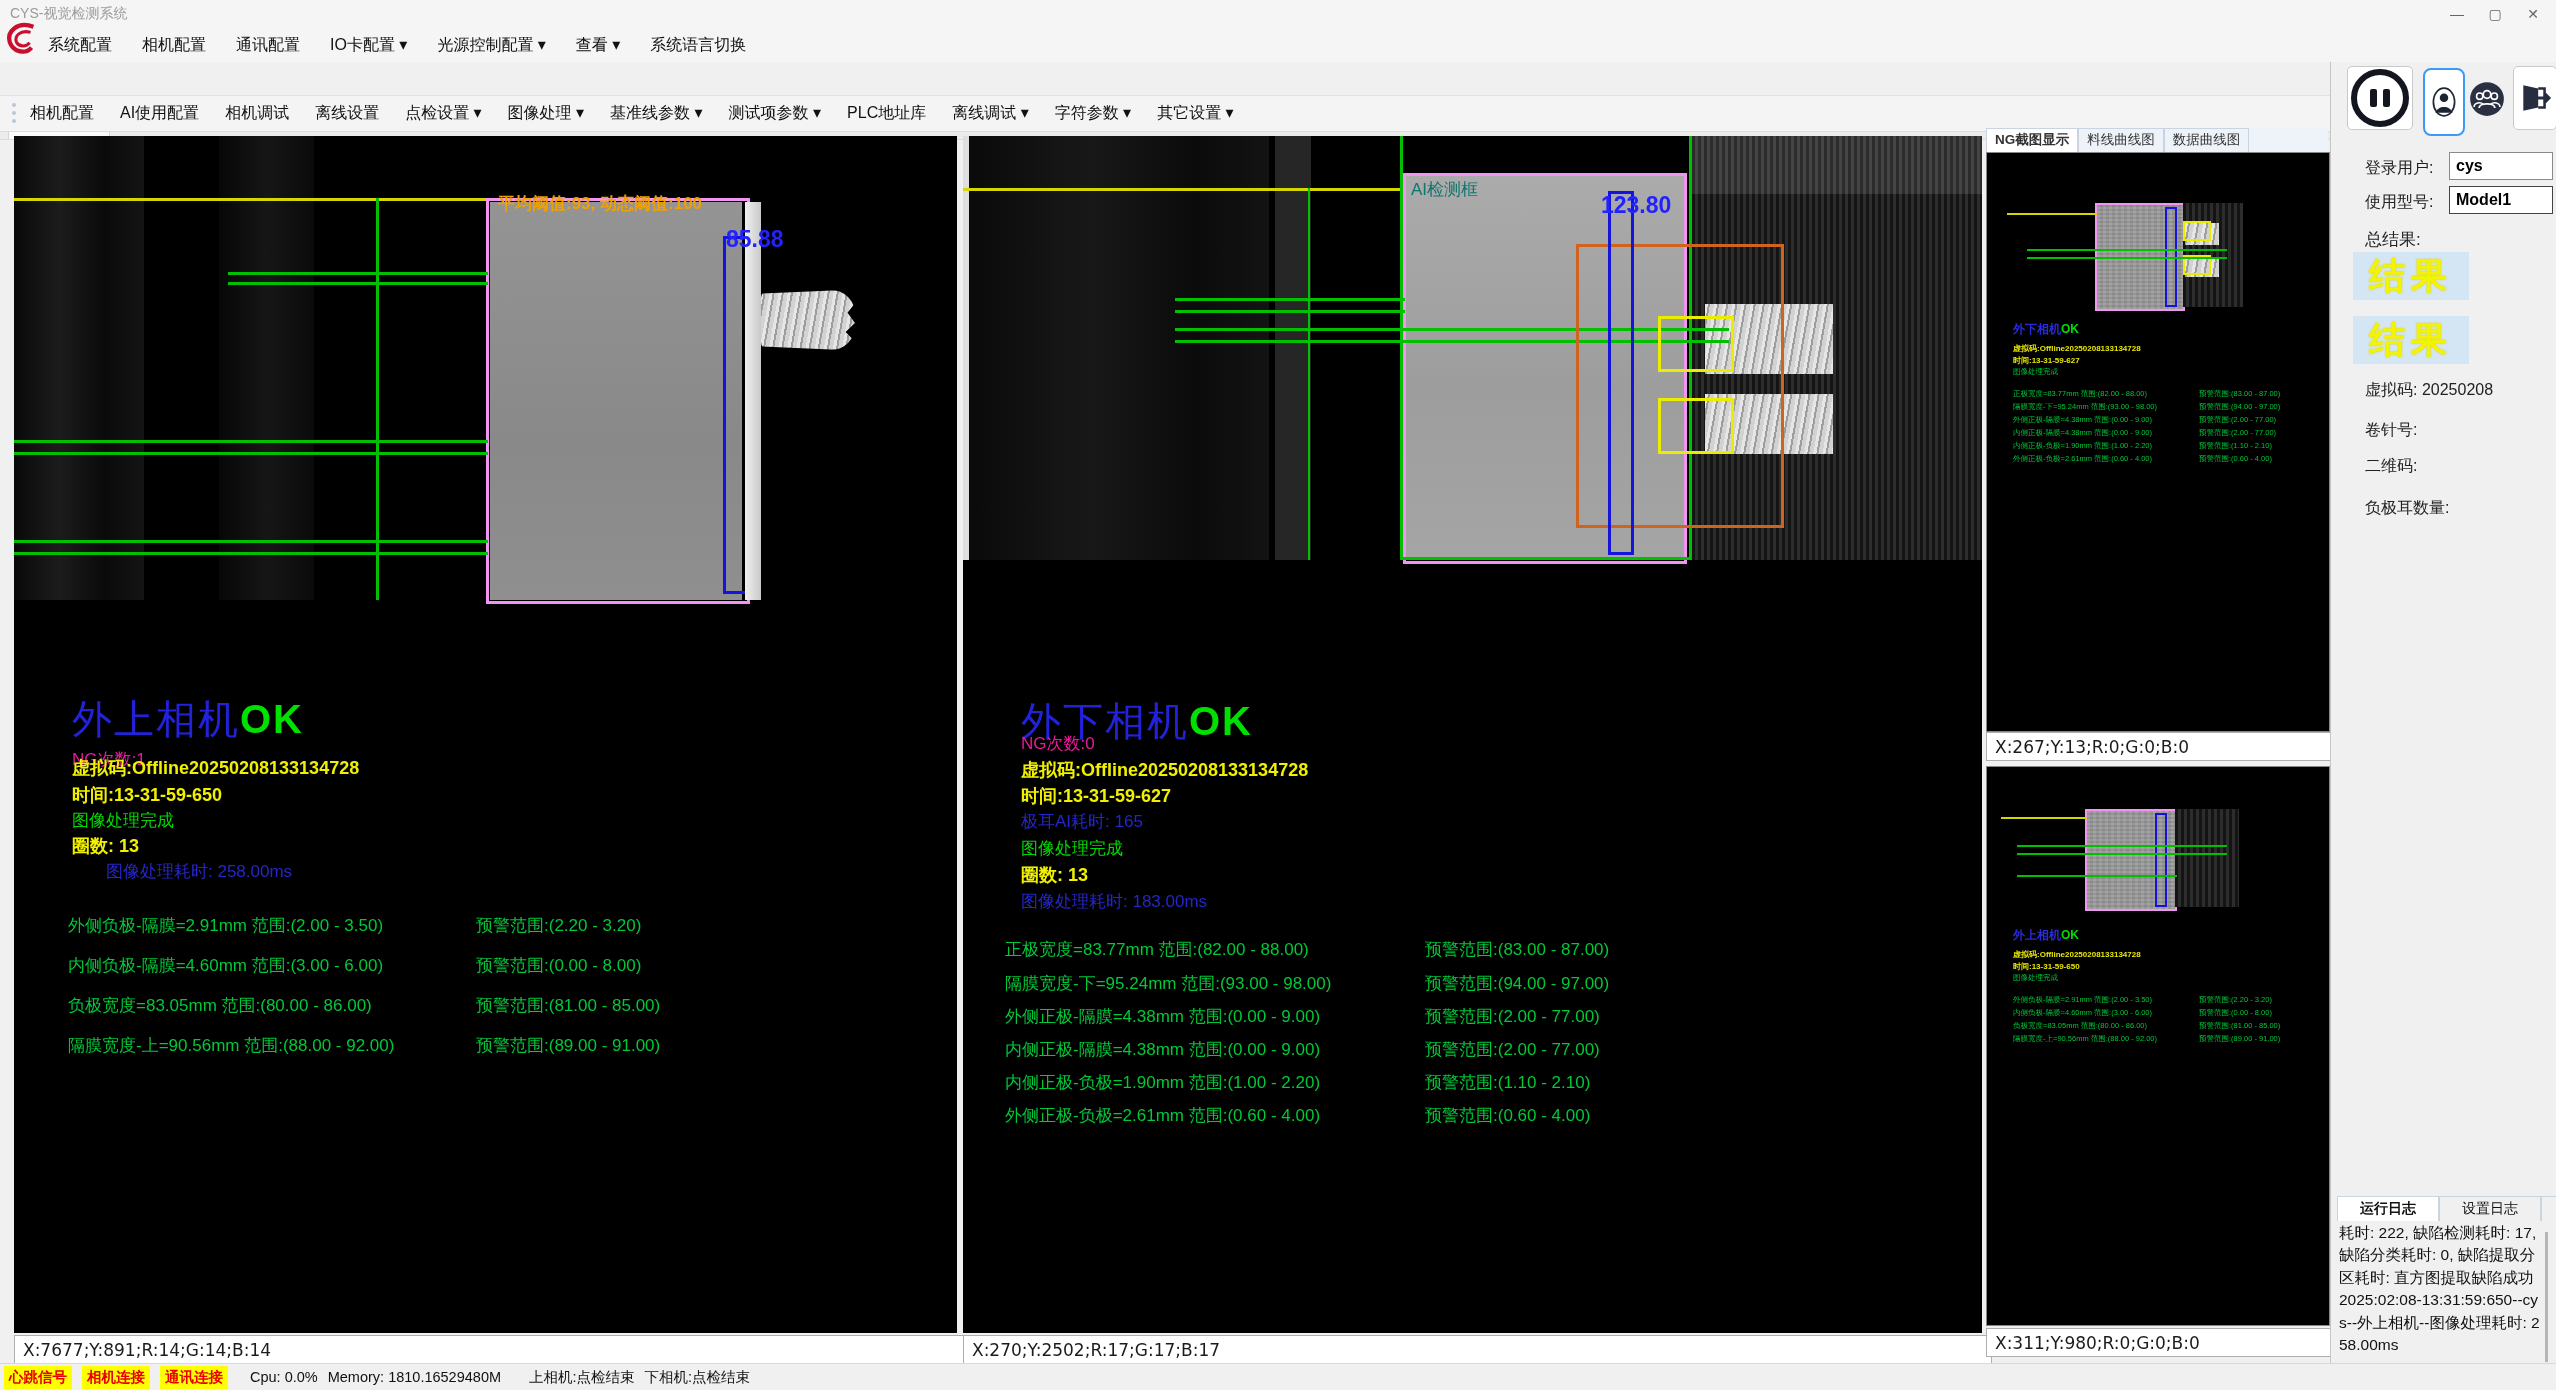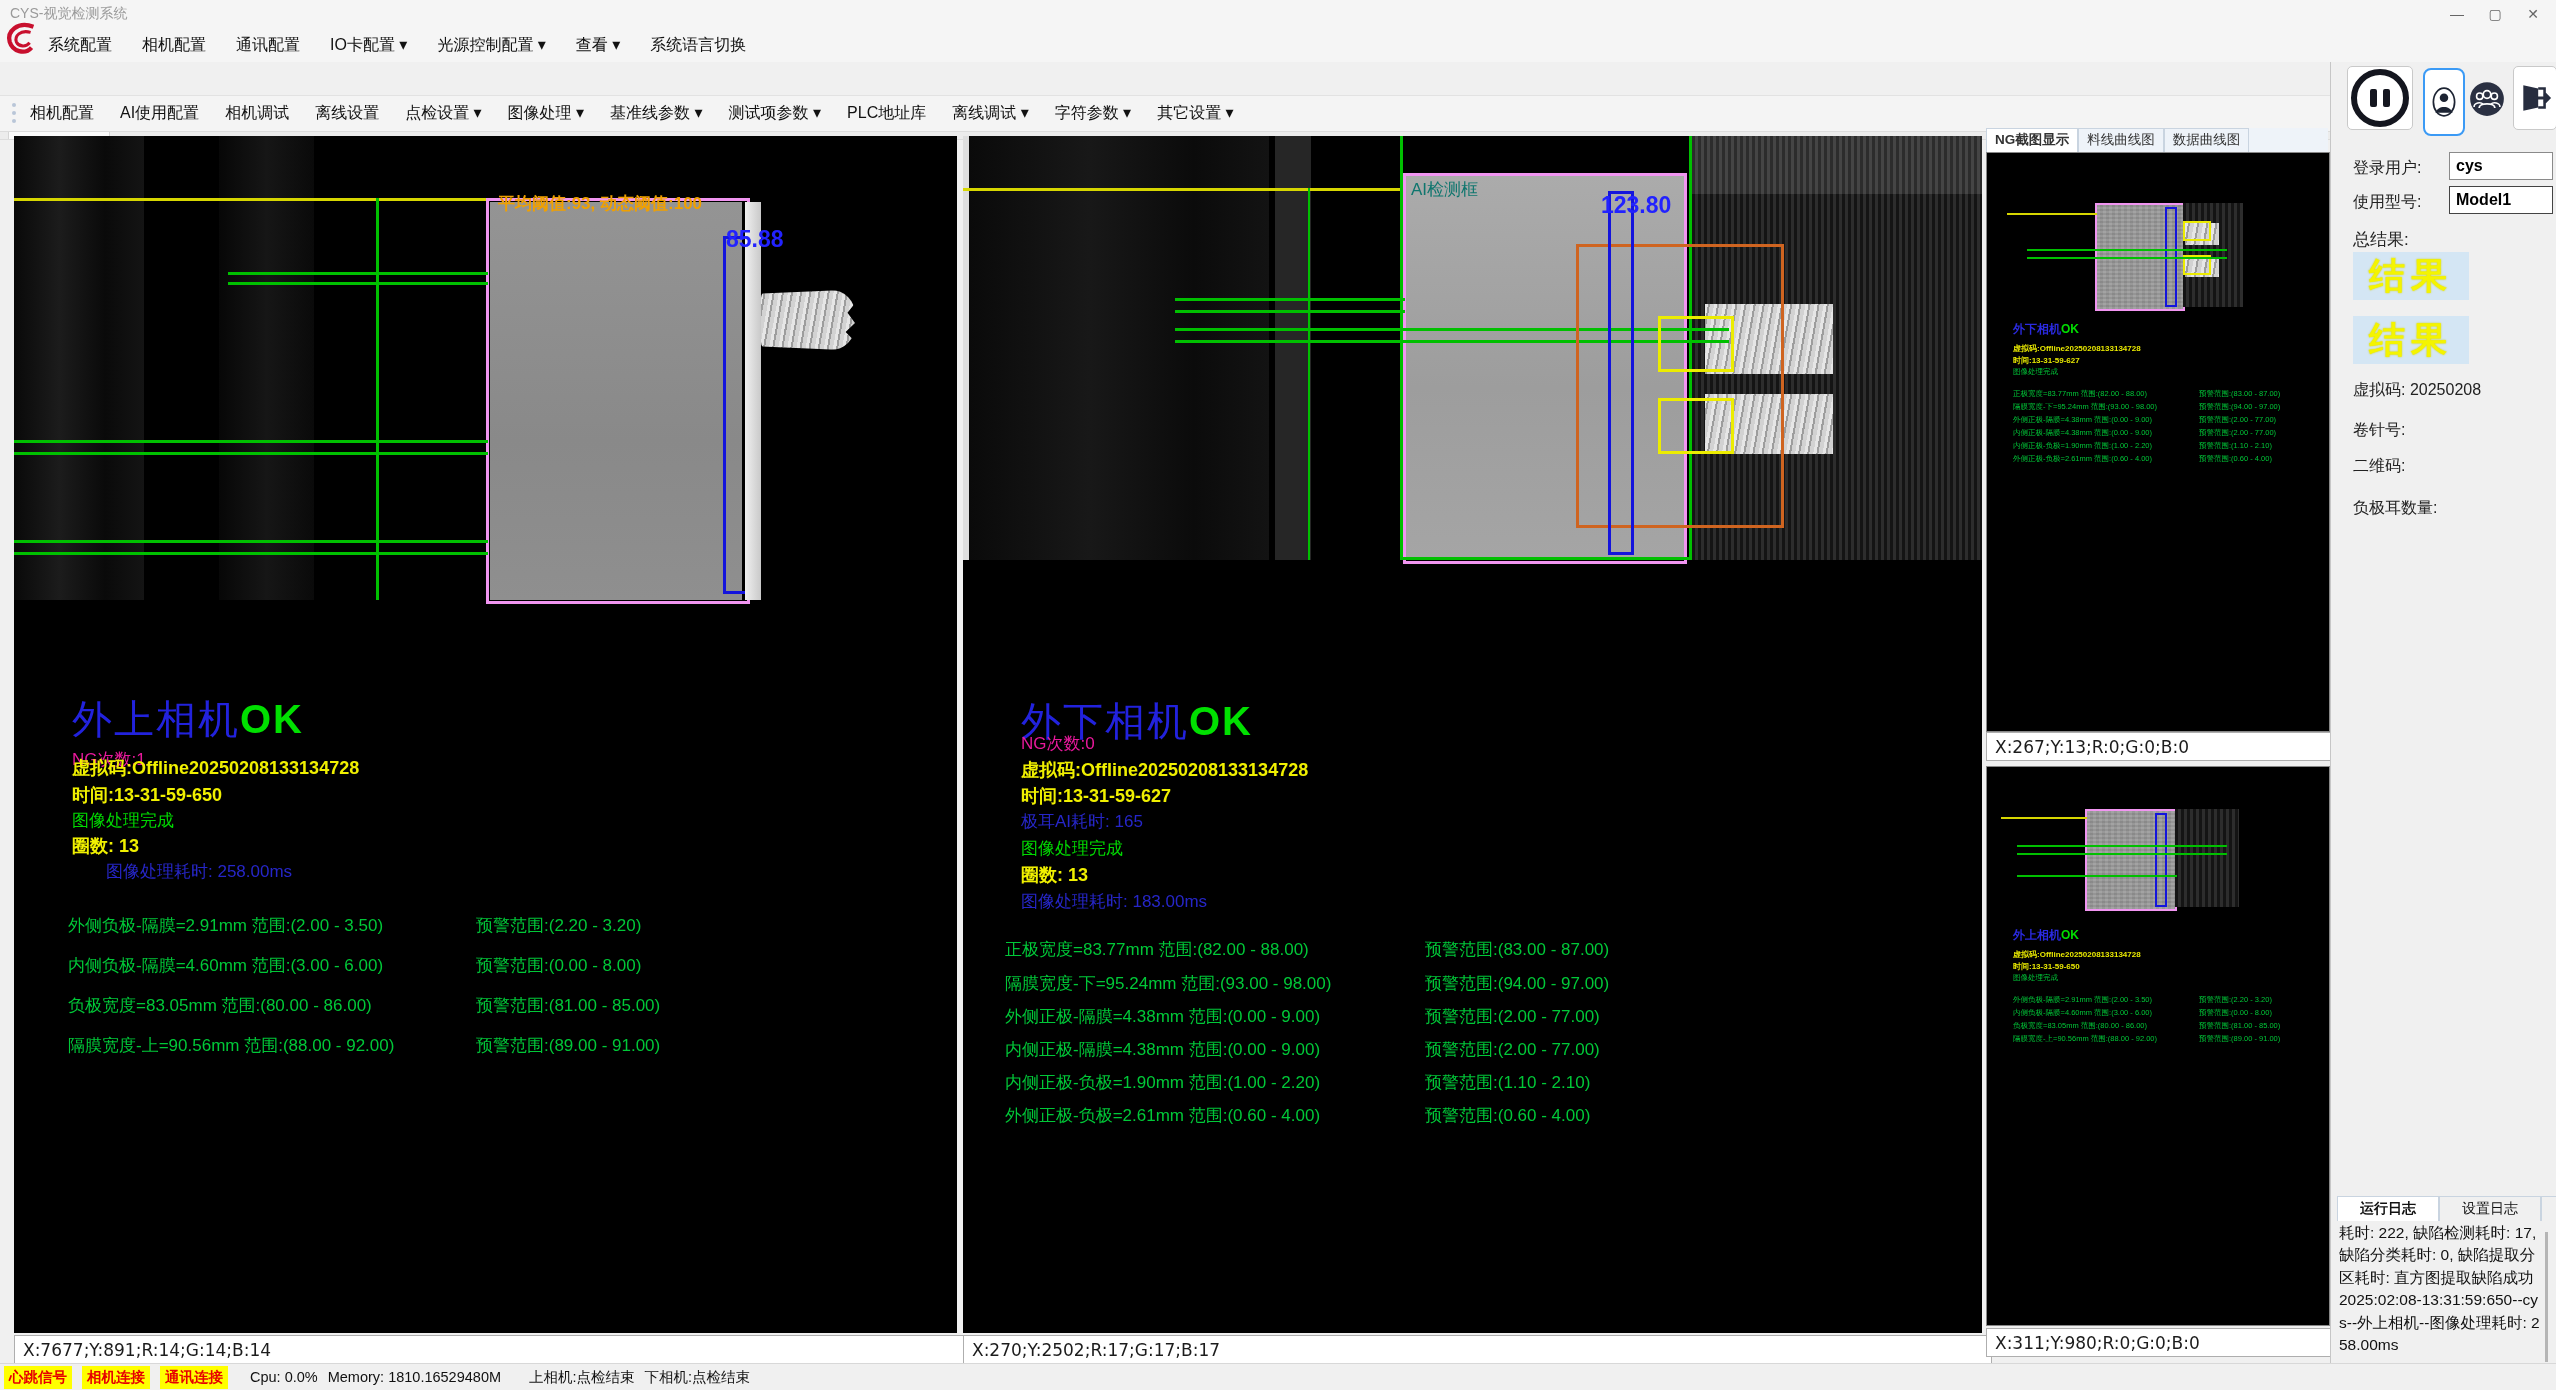--- a/index.html
+++ b/index.html
@@ -77,21 +77,21 @@
   .mini-title .ok{color:#00dd00;}
 
   
   .rightcol{position:absolute;left:2330px;top:62px;width:226px;bottom:26px;
             border-left:1px solid #c6c6c6;background:#f0f0f0;}
   .rbtn{position:absolute;background:#fff;border:1px solid #c9c9c9;border-radius:5px;
         display:flex;align-items:center;justify-content:center;}
   .pausewrap{width:46px;height:46px;border:6px solid #14161f;border-radius:50%;
         display:flex;align-items:center;justify-content:center;gap:6px;}
   .pausebar{width:7px;height:18px;background:#14161f;border-radius:2px;}
-  .rlabel{position:absolute;font-size:16px;color:#222;white-space:nowrap;}
+  .rlabel{position:absolute;font-size:16px;color:#222;white-space:nowrap;margin-left:12px;}
   .rinput{position:absolute;height:28px;background:#fff;border:1px solid #8a8a8a;
         font-size:16px;font-weight:bold;font-family:"Liberation Sans",sans-serif;
         padding:0 6px;box-sizing:border-box;}
   .resultblock{position:absolute;left:22px;width:116px;height:48px;background:#d4e6f4;
         display:flex;align-items:center;justify-content:center;
         color:#f4f400;font-size:36px;font-weight:bold;letter-spacing:6px;
         text-shadow:0 0 2px #cfcf00;}
   .logtabs{position:absolute;left:6px;top:1134px;display:flex;font-size:14px;}
   .logtab{padding:3px 22px;border:1px solid #c9d4e0;border-bottom:none;white-space:nowrap;}
   .logtab.active{background:#fff;font-weight:bold;}

